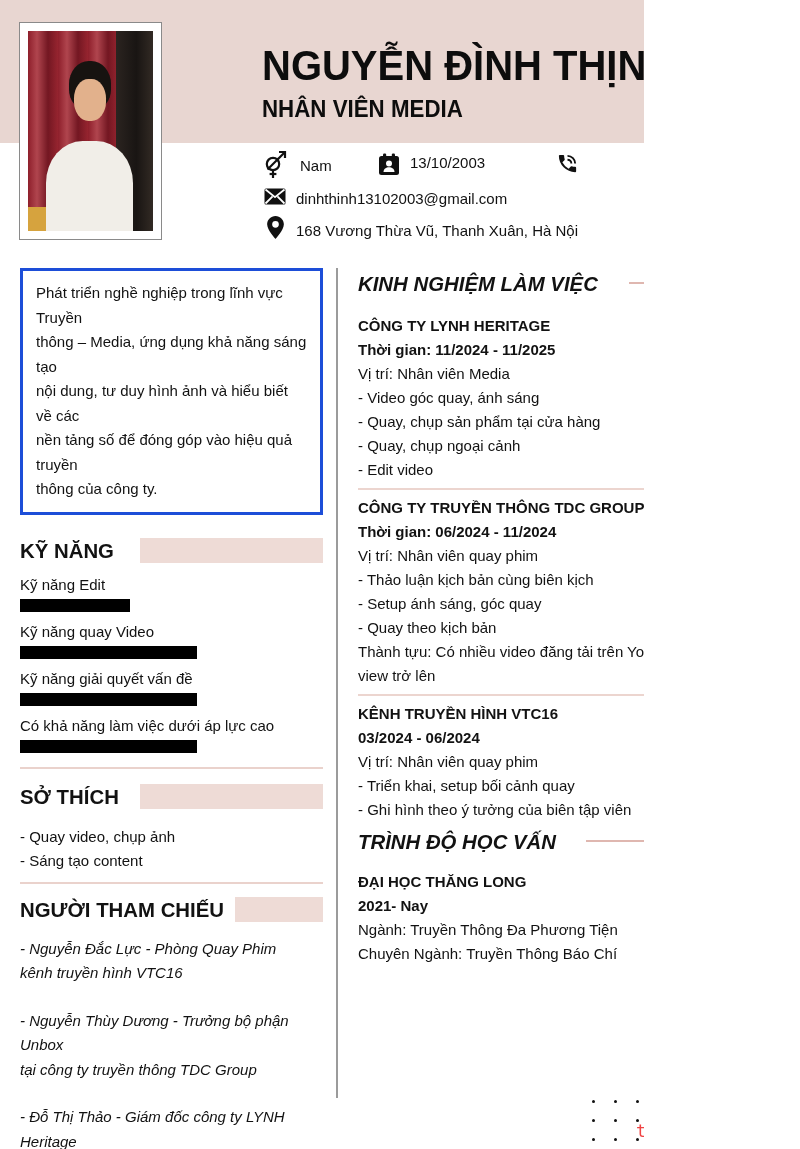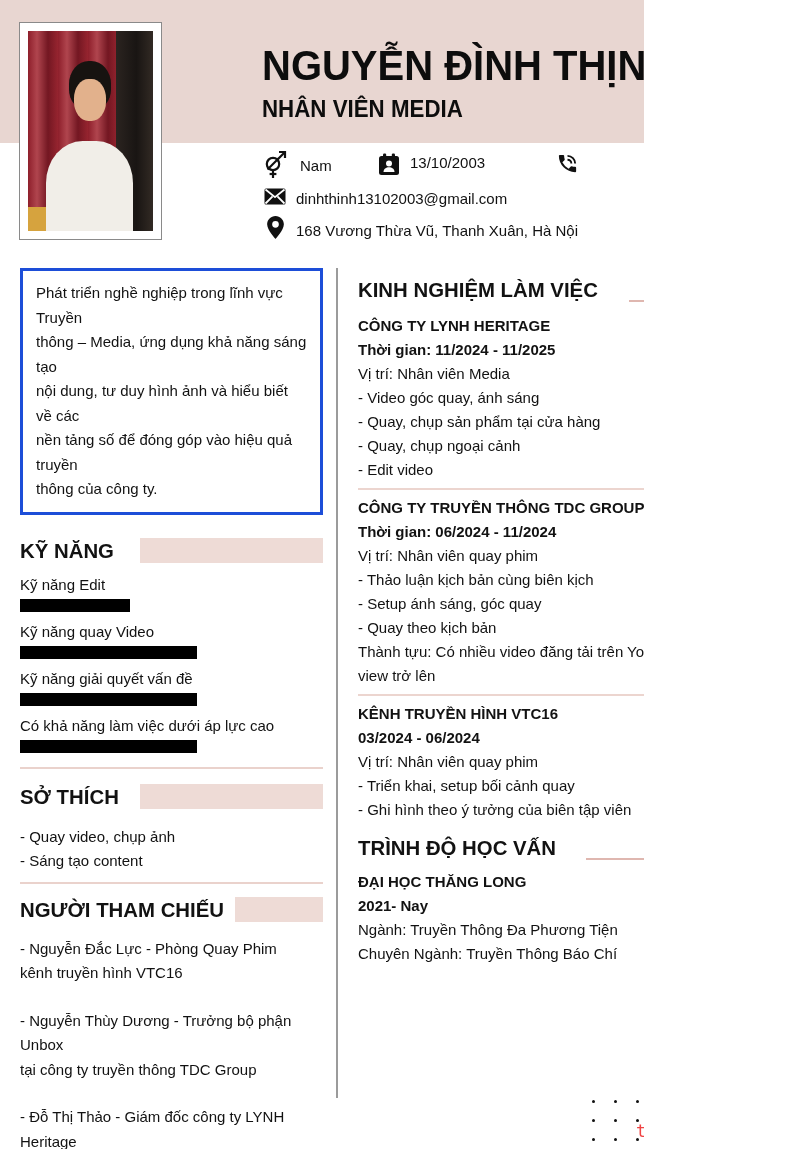--- a/index.html
+++ b/index.html
@@ -56,24 +56,24 @@
   .skill { margin-top:11px; }
   .skill-label { font-size:15px; line-height:17px; }
   .skill-bar { height:13px; background:#000; margin-top:6px; }
 
   .ldiv { height:2px; background:#ead2cc; margin-top:14px; }
   .ldiv-skills { margin-top:14px; }
   .ldiv-hobby  { margin-top:8px; }
 
   .plain-line { font-size:15px; line-height:24.5px; }
   .hobby-list { margin-top:14px; }
-  .ref-entry  { margin-top:23px; }
+  .ref-entry  { margin-top:23px;font-style:italic; }
   .ref-entry.first { margin-top:13px; }
 
-  .rheading { display:flex; align-items:flex-end; margin-top:4px; height:30px; }
+  .rheading { display:flex; align-items:flex-start; margin-top:4px; height:30px;font-style:italic; }
   .rheading .txt { font-size:21px; font-weight:700; transform:scaleX(0.97);
     transform-origin:left; white-space:nowrap; }
   .rheading .rule { width:132px; height:2px; background:#dfb7b0; margin-left:24px; margin-top:10px; }
   .rheading .hicon { margin-left:14px; margin-top:2px; }
 
   .job { margin-top:12px; }
   .jl { font-size:15px; line-height:24px; }
   .jb { font-weight:700; }
   .jdiv { height:2px; background:#ecd5cf; margin:6px 0 6px 0; width:414px; }
 

